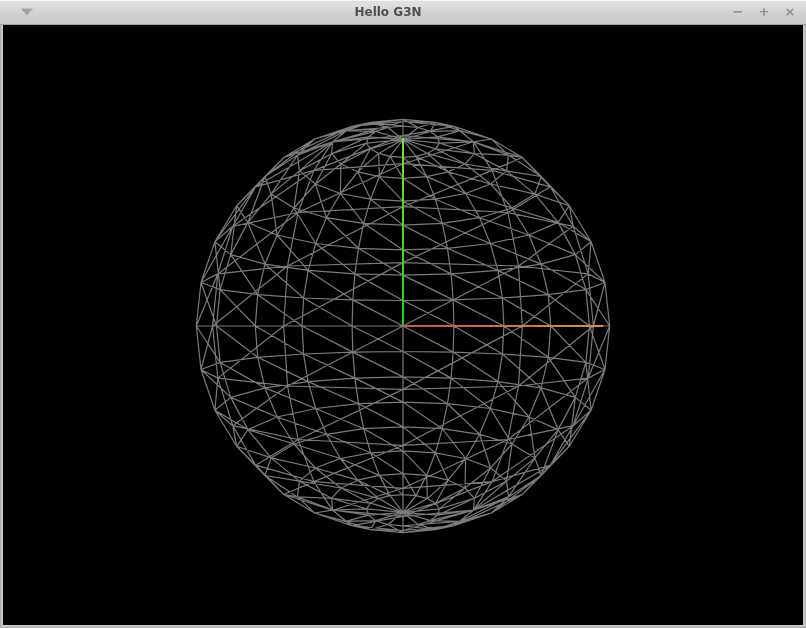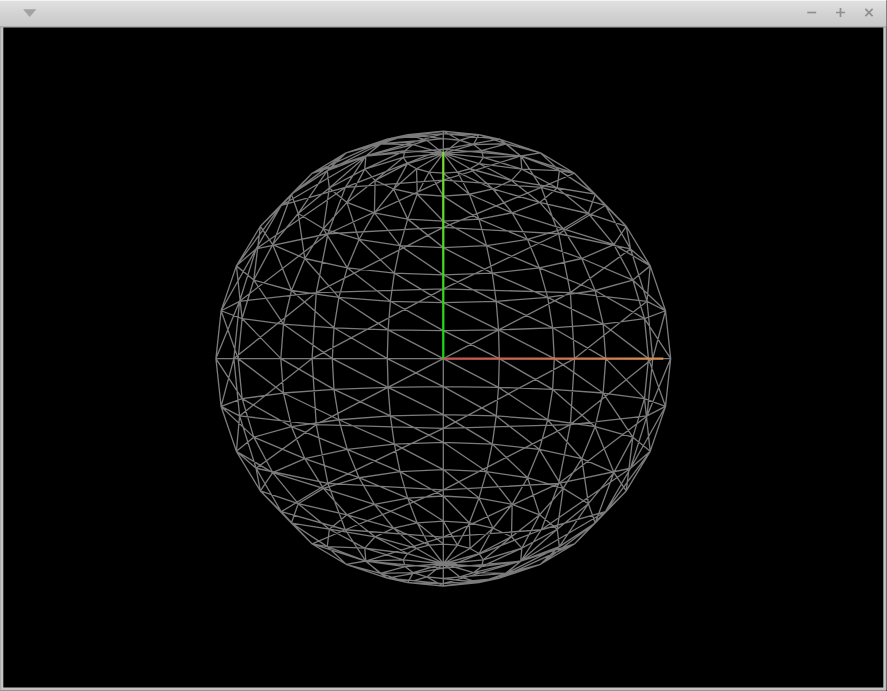--- a/index.html
+++ b/index.html
@@ -47,20 +47,21 @@
 <body>
 
 <div class="window">
 
   <div class="titlebar">
     <div class="menu-btn">
       <svg width="14" height="9" viewBox="0 0 14 9">
         <polygon id="menu-tri" points="1,1 13,1 7,8" fill="#a2a2a2"></polygon>
       </svg>
     </div>
+    <div class="title">Hello G3N</div>
     <div class="controls">
       <div class="wbtn">−</div>
       <div class="wbtn">+</div>
       <div class="wbtn">×</div>
     </div>
   </div>
 
   <div class="frame">
     <div class="canvas">
       <svg id="scene" width="800" height="600" viewBox="0 0 800 600">

